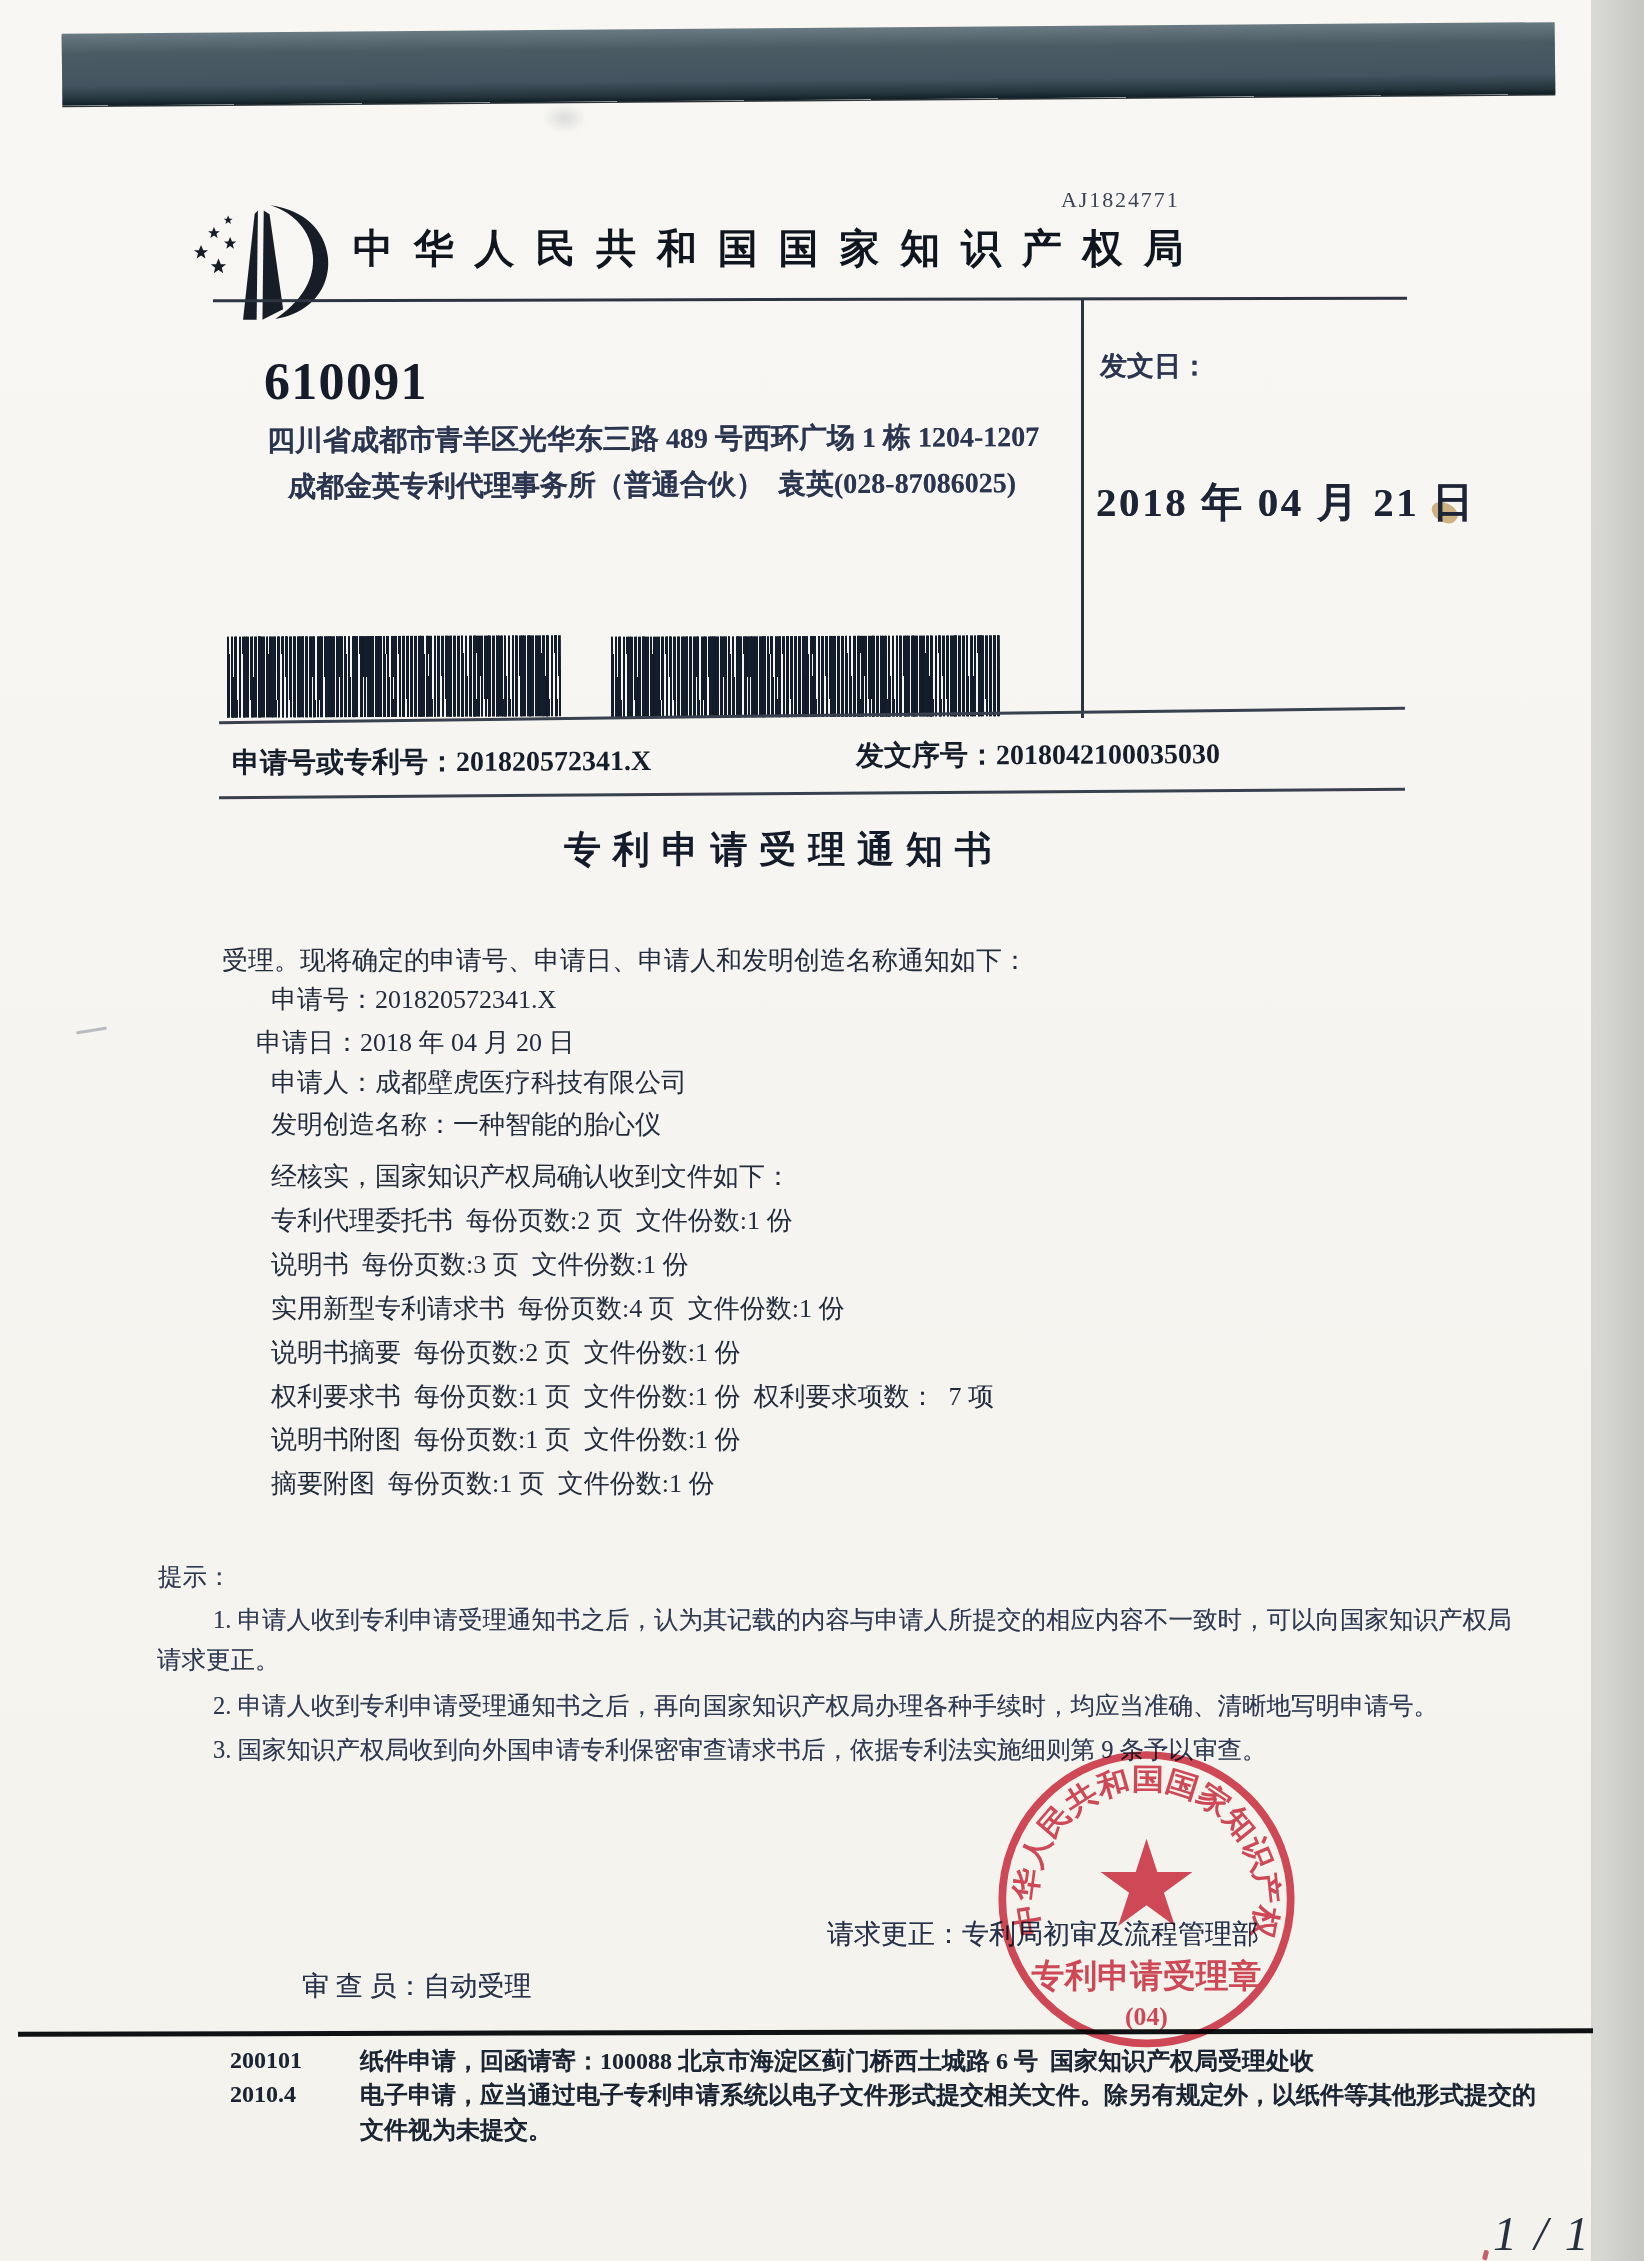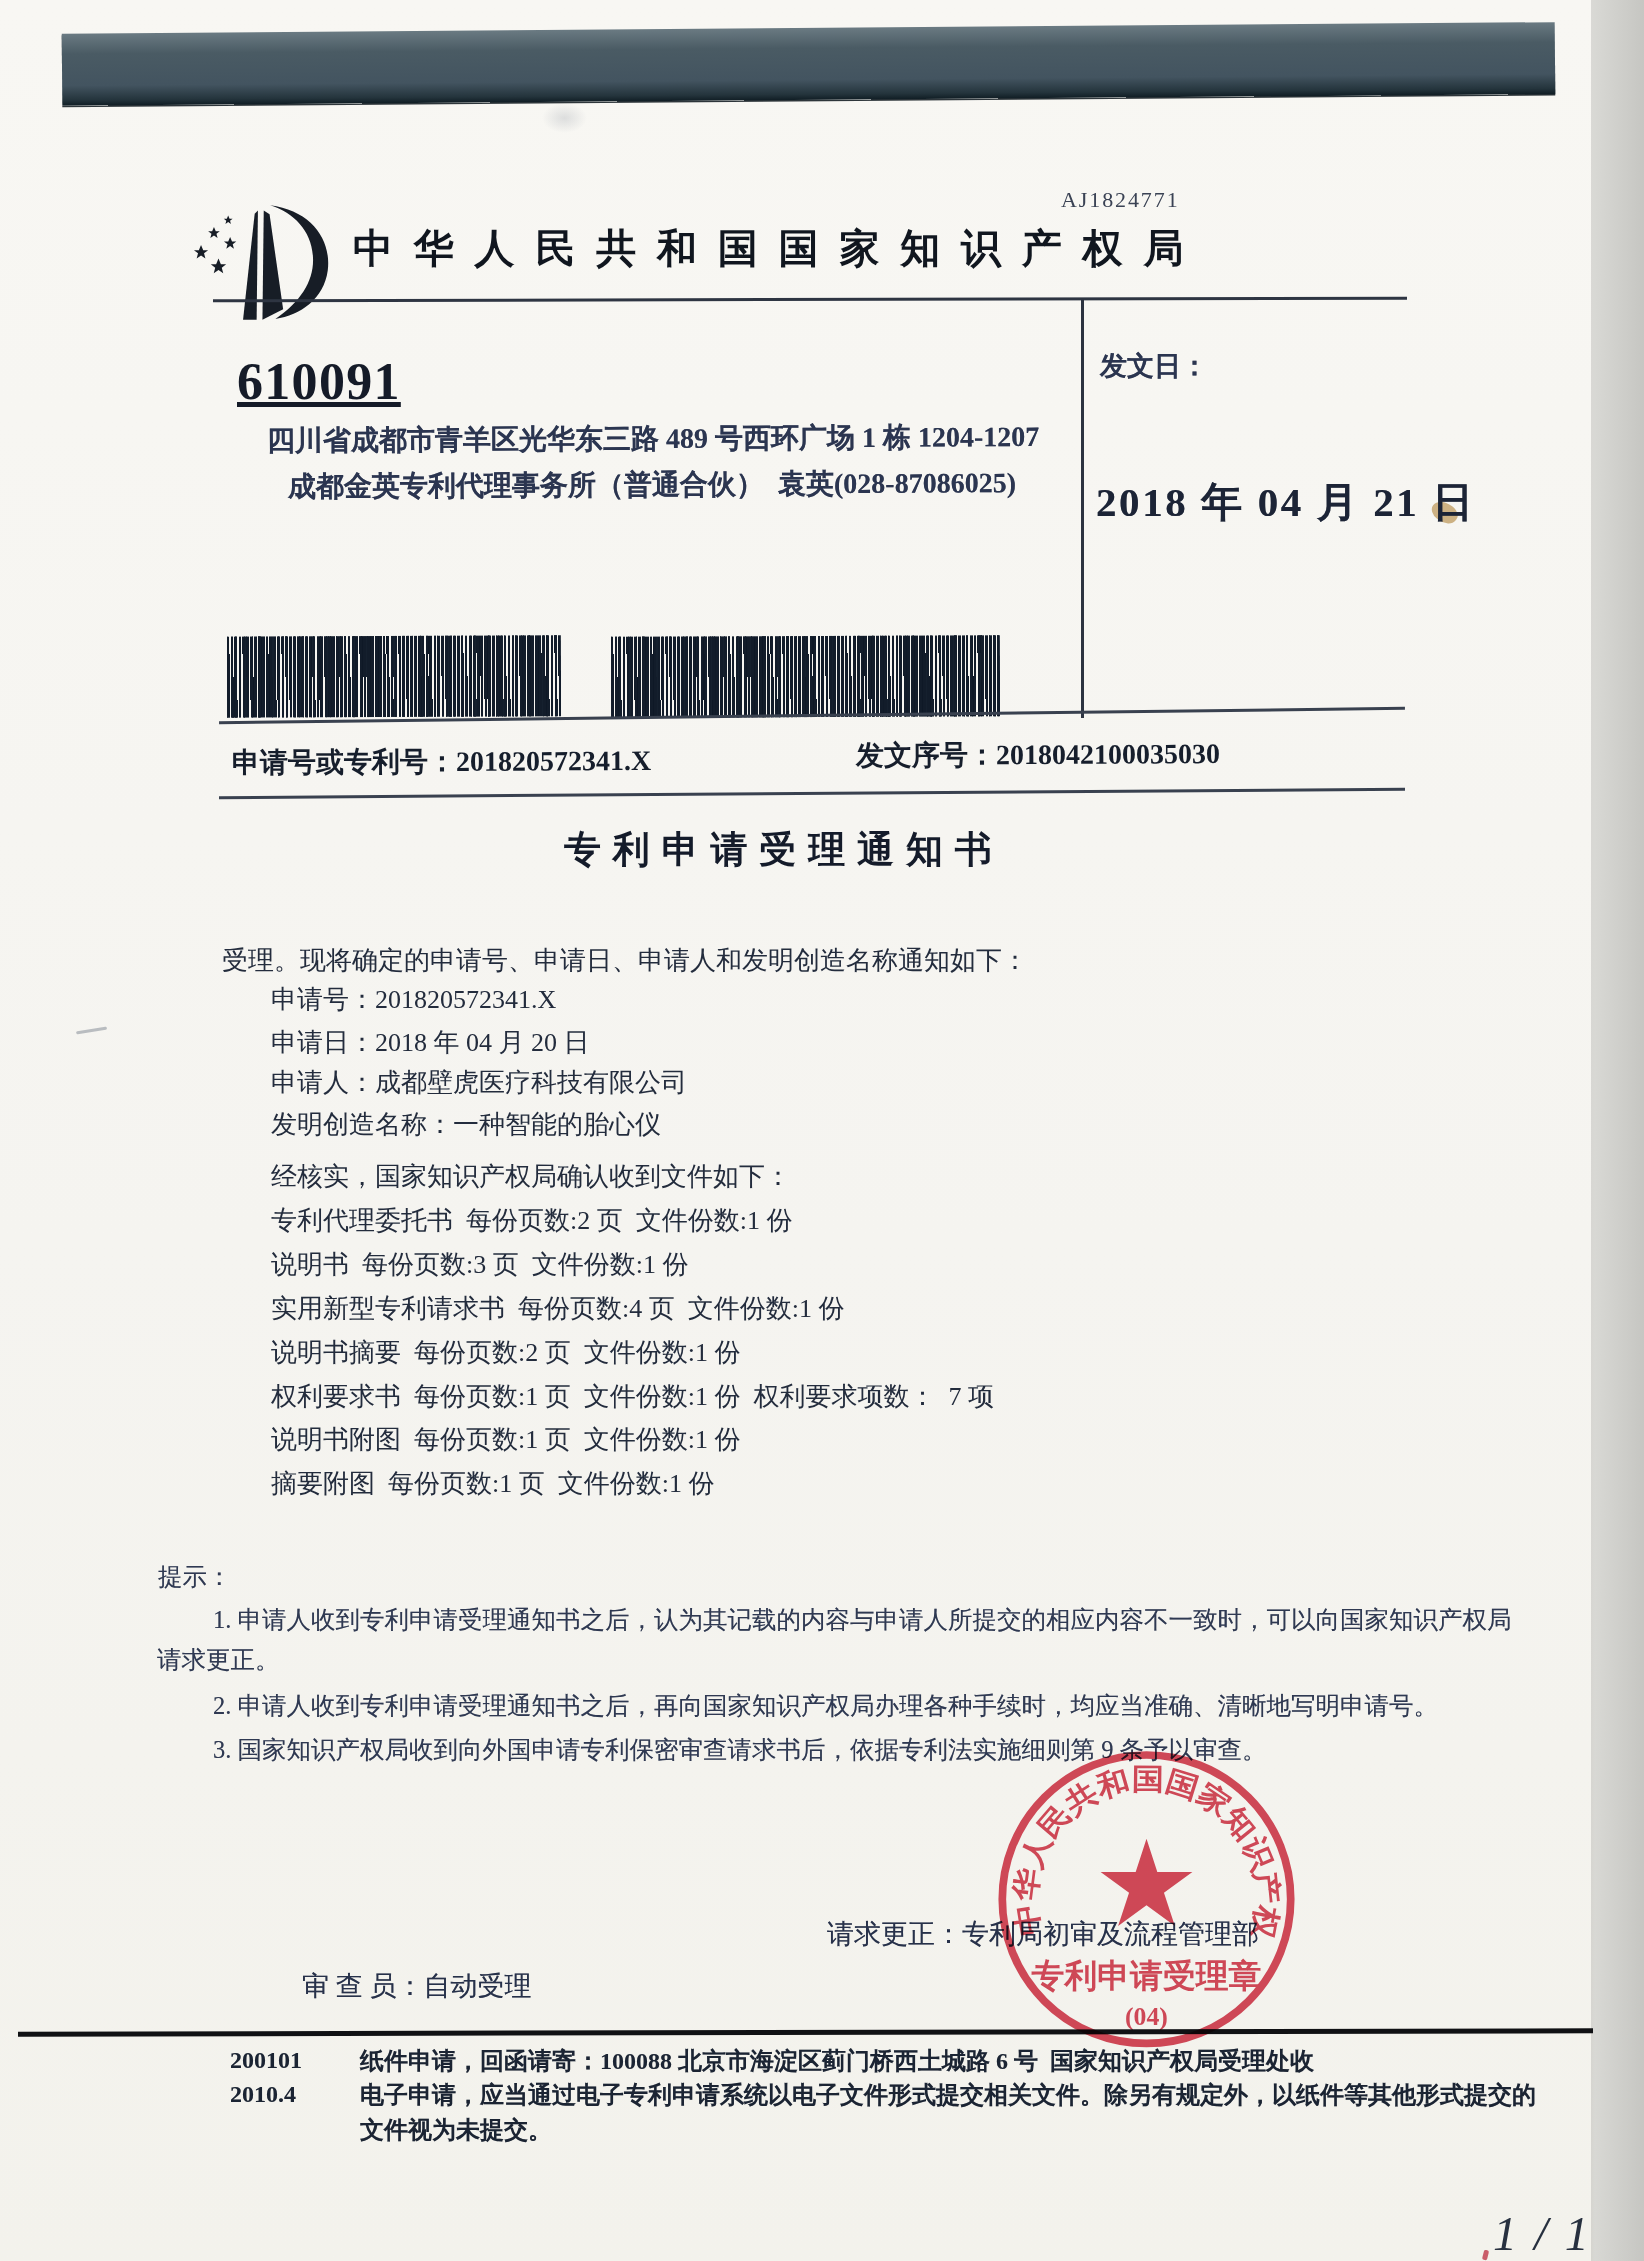--- a/index.html
+++ b/index.html
@@ -46,21 +46,21 @@
   .rule-3{left:219px;top:792px;width:1186px;height:2.6px;transform:rotate(-0.4deg);background:#39414f;}
   .vdiv{left:1081px;top:299px;width:2.6px;height:419px;background:#2c3340;}
   .rule-thick{left:18px;top:2030px;width:1575px;height:5.2px;background:#101114;transform:rotate(-0.12deg);}
   
   .code-top{left:1061px;top:187px;font-size:22px;color:#3a4254;letter-spacing:1.9px;}
   .office-title{
     left:353px;top:221px;font-size:40px;font-weight:700;color:#10161f;
     letter-spacing:0.52em;white-space:nowrap;margin:0;
   }
   
-  .postal{left:237px;top:352px;font-size:52px;font-weight:700;color:#151b28;letter-spacing:1.3px;text-decoration:underline;}
+  .postal{left:264px;top:352px;font-size:52px;font-weight:700;color:#151b28;letter-spacing:1.3px;}
   .dotmatrix{color:#2b3550;font-weight:600;text-shadow:0 0 0.6px rgba(43,53,80,.6);}
   .addr1{left:267px;top:420px;font-size:28px;white-space:pre;transform:rotate(-0.3deg);}
   .addr2{left:288px;top:466px;font-size:28px;white-space:pre;transform:rotate(-0.3deg);}
   .dispatch-label{left:1100px;top:348px;font-size:27px;}
   .dispatch-date{left:1096px;top:475px;font-size:41px;font-weight:700;letter-spacing:2.6px;color:#1c2436;text-shadow:0 0 0.6px rgba(28,36,54,.6);white-space:pre;}
   
   .barcode{
     height:81px;transform:rotate(-0.25deg);
     background-image:
       repeating-linear-gradient(90deg,#121c2a 0 2.6px,rgba(0,0,0,0) 2.6px 3.9px),
@@ -76,21 +76,21 @@
   .numrow-serial{left:856px;top:736px;}
   
   .doc-title{
     left:564px;top:825px;font-size:37px;font-weight:700;color:#141b2a;
     letter-spacing:0.32em;white-space:nowrap;margin:0;
   }
   .bodytext{font-size:26px;color:#232c3d;white-space:pre;}
   .para1{left:266px;top:900px;}
   .para2{left:222px;top:943px;}
   .field-0{left:271px;top:982px;}
-  .field-1{left:271px;top:1025px;}
+  .field-1{left:256px;top:1025px;}
   .field-2{left:271px;top:1065px;}
   .field-3{left:271px;top:1107px;}
   .received{left:271px;top:1159px;}
   .docline-0{left:271px;top:1203px;}
   .docline-1{left:271px;top:1247px;}
   .docline-2{left:271px;top:1291px;}
   .docline-3{left:271px;top:1335px;}
   .docline-4{left:271px;top:1379px;}
   .docline-5{left:271px;top:1422px;}
   .docline-6{left:271px;top:1466px;}

